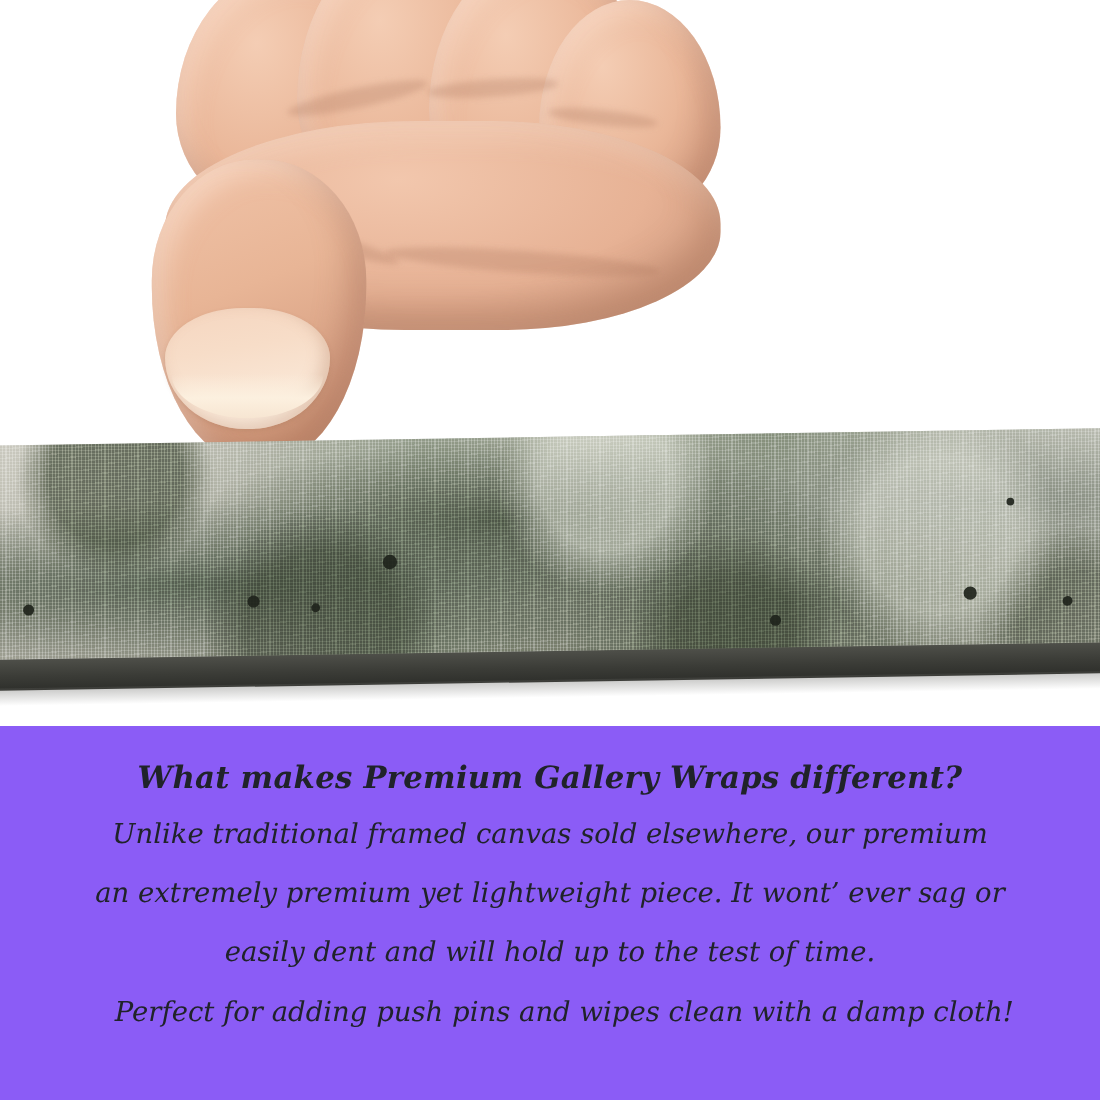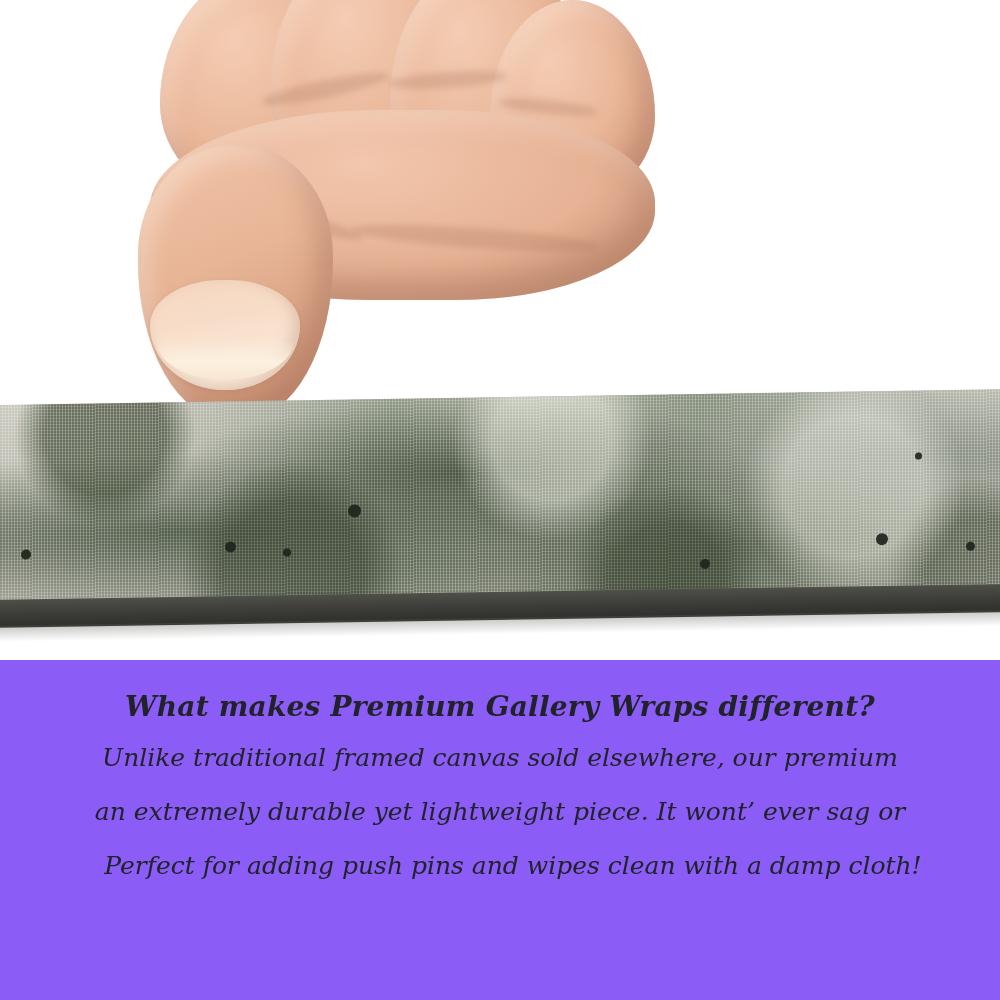--- a/index.html
+++ b/index.html
@@ -230,17 +230,18 @@
       <div class="speck" style="left:915px; top:62px;  width:7px;  height:7px;"></div>
     </div>
 
     <div class="bottom-edge"></div>
     <div class="edge-shadow"></div>
   </div>
 
   <div class="caption">
     <h2>What makes Premium Gallery Wraps different?</h2>
     <p>Unlike traditional framed canvas sold elsewhere, our premium</p>
-    <p>an extremely durable yet lightweight piece. It wont’ ever sag or</p>
+    <p>an extremely premium yet lightweight piece. It wont’ ever sag or</p>
+    <p>easily dent and will hold up to the test of time.</p>
     <p class="last">Perfect for adding push pins and wipes clean with a damp cloth!</p>
   </div>
 
 </div>
 
 </body></html>

